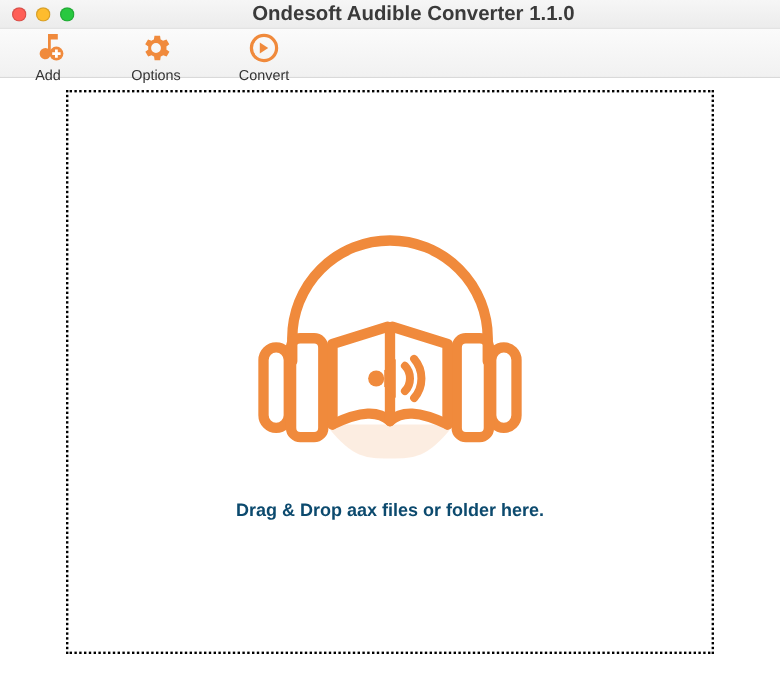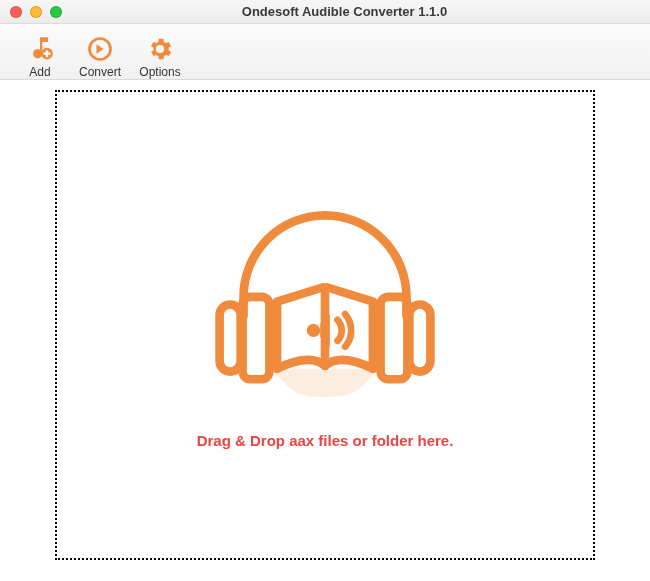--- a/index.html
+++ b/index.html
@@ -26,32 +26,33 @@
     .tl {
       width: 12px; height: 12px; border-radius: 50%;
       border: 0.5px solid rgba(0,0,0,0.15);
     }
     .tl.red { background:#ff5f57; }
     .tl.yellow{ background:#febc2e; }
     .tl.green{ background:#28c840; }
     .title {
       position:absolute; left:0; right:0;
       text-align:center;
-      font-size:13px; font-weight:600;
+      font-size:17px; font-weight:600;
       color:#3a3a3a;
       pointer-events:none;
       padding-left:39px;
     }
     .toolbar {
-      height: 56px;
+      height: 41px;
       background: linear-gradient(#fbfbfb, #f1f1f1);
       border-bottom: 1px solid #d9d9d9;
       display:flex;
-      align-items:flex-end;
+      align-items:flex-start;
       padding: 2px 10px 0 10px;
+      gap: 30px;
     }
     .tbtn {
       display:flex;
       flex-direction:column;
       align-items:center;
       width: 60px;
       cursor:pointer;
       user-select:none;
     }
     .tbtn .icon {
@@ -75,21 +76,21 @@
       display:flex;
       flex-direction:column;
       align-items:center;
       justify-content:center;
       gap: 30px;
       padding: 20px;
     }
     .dropzone-msg {
       font-size:15px;
       font-weight:700;
-      color:#ef4444;
+      color:#0c4a6e;
       text-align:center;
     }
     .audiobook-illust {
       width: 230px;
       color:#f08a3c;
     }
     svg { display:block; }
   </style>
 </head>
 <body>
@@ -111,35 +112,35 @@
         <path d="M12 2v10.6a4 4 0 1 0 2 3.4V6h5V2h-7z"></path>
         <circle cx="18" cy="16" r="5" fill="currentColor"></circle>
         <path d="M17 13h2v6h-2z M15 15h6v2h-6z" fill="#fff"></path>
       </svg>
     </span>
     <span class="lbl">Add</span>
   </div>
 
   <div class="tbtn">
     <span class="icon">
+      <svg viewBox="0 0 24 24" width="28" height="28" fill="currentColor">
+        <path d="M19.4 13a7.5 7.5 0 0 0 .1-1 7.5 7.5 0 0 0-.1-1l2.1-1.6-2-3.5-2.5 1a7.4 7.4 0 0 0-1.7-1l-.4-2.6h-4l-.4 2.6a7.4 7.4 0 0 0-1.7 1l-2.5-1-2 3.5L6.5 11a7.5 7.5 0 0 0-.1 1 7.5 7.5 0 0 0 .1 1l-2.1 1.6 2 3.5 2.5-1a7.4 7.4 0 0 0 1.7 1l.4 2.6h4l.4-2.6a7.4 7.4 0 0 0 1.7-1l2.5 1 2-3.5zM12 15.5A3.5 3.5 0 1 1 15.5 12 3.5 3.5 0 0 1 12 15.5z"></path>
+      </svg>
+    </span>
+    <span class="lbl">Options</span>
+  </div>
+
+  <div class="tbtn">
+    <span class="icon">
       <svg viewBox="0 0 24 24" width="28" height="28" fill="none" stroke="currentColor" stroke-width="2.3">
         <circle cx="12" cy="12" r="9"></circle>
         <path d="M9 8v8l6-4z" fill="currentColor" stroke="none"></path>
       </svg>
     </span>
     <span class="lbl">Convert</span>
-  </div>
-
-  <div class="tbtn">
-    <span class="icon">
-      <svg viewBox="0 0 24 24" width="28" height="28" fill="currentColor">
-        <path d="M19.4 13a7.5 7.5 0 0 0 .1-1 7.5 7.5 0 0 0-.1-1l2.1-1.6-2-3.5-2.5 1a7.4 7.4 0 0 0-1.7-1l-.4-2.6h-4l-.4 2.6a7.4 7.4 0 0 0-1.7 1l-2.5-1-2 3.5L6.5 11a7.5 7.5 0 0 0-.1 1 7.5 7.5 0 0 0 .1 1l-2.1 1.6 2 3.5 2.5-1a7.4 7.4 0 0 0 1.7 1l.4 2.6h4l.4-2.6a7.4 7.4 0 0 0 1.7-1l2.5 1 2-3.5zM12 15.5A3.5 3.5 0 1 1 15.5 12 3.5 3.5 0 0 1 12 15.5z"></path>
-      </svg>
-    </span>
-    <span class="lbl">Options</span>
   </div>
 
 
 </div>
 
 <div class="content">
   <div class="dropzone">
     <div class="audiobook-illust">
       <svg viewBox="0 0 240 210" fill="none" stroke="currentColor" stroke-width="9" stroke-linecap="round" stroke-linejoin="round">
 

